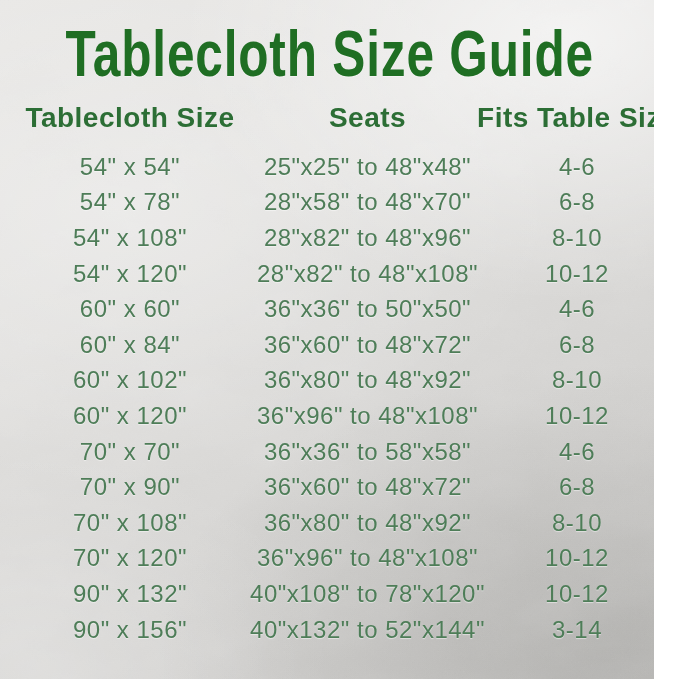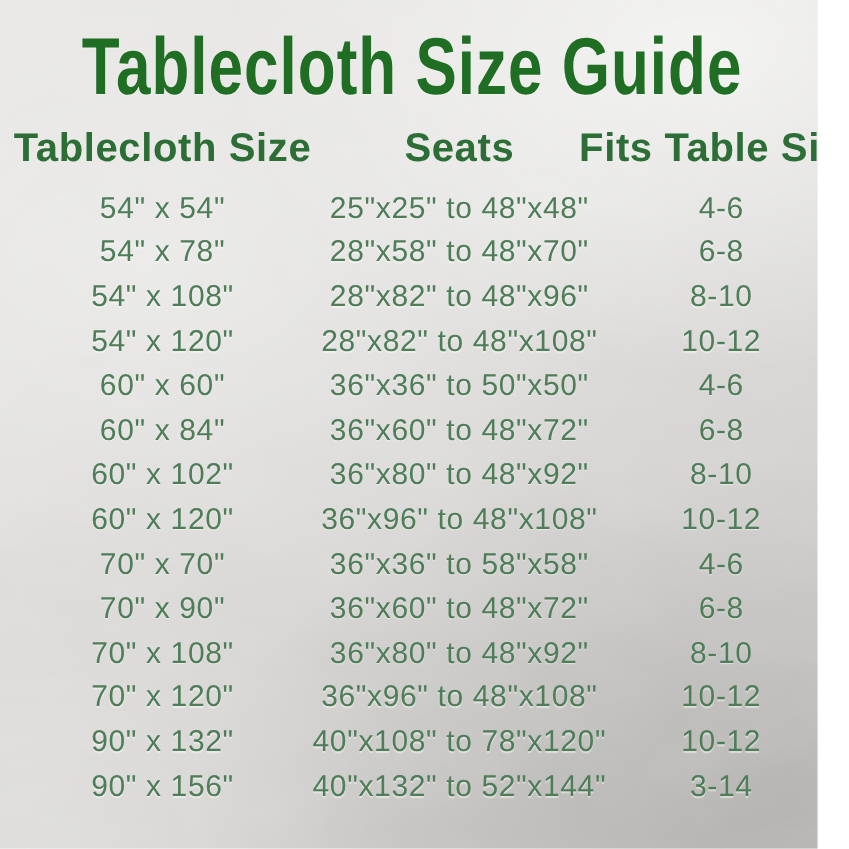--- a/index.html
+++ b/index.html
@@ -52,21 +52,21 @@
   .table { width: 679px; }
   .hrow, .row {
     display: grid;
     grid-template-columns: 260px 215px 204px;
   }
   .hrow {
     margin-top: 12px;
     height: 40px;
   }
   .hdr {
-    font-size: 32px;
+    font-size: 28px;
     font-weight: 700;
     letter-spacing: 0.5px;
     color: #2c6e35;
   }
   .rows { margin-top: 11px; }
   .row { height: 35.6px; }
   .cell {
     display: flex;
     align-items: center;
     justify-content: center;

